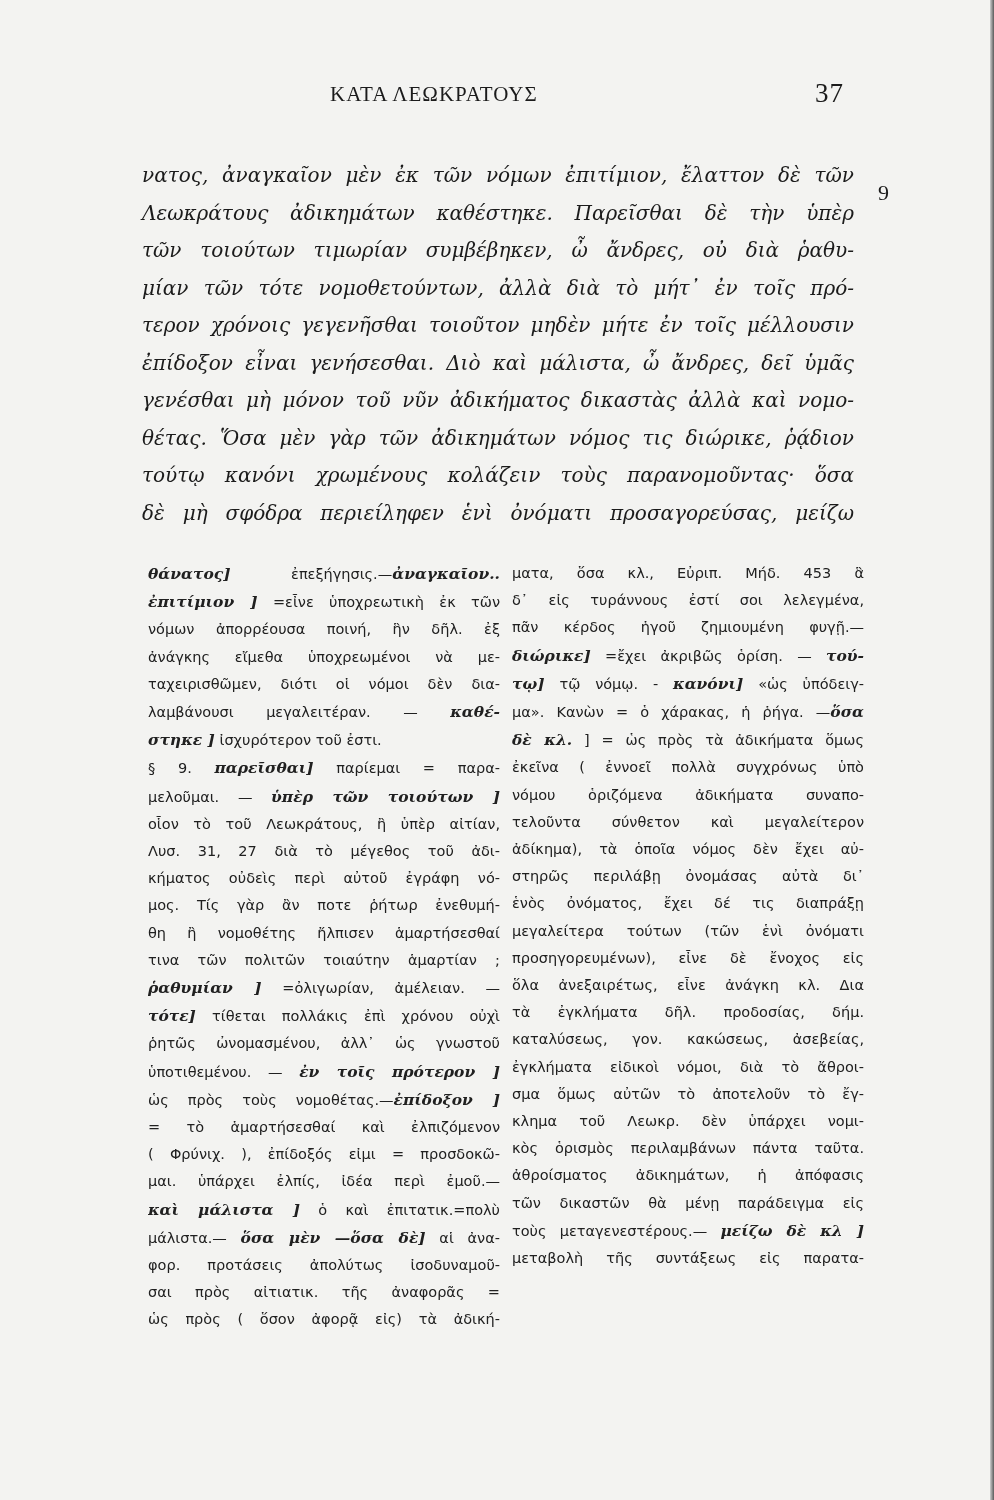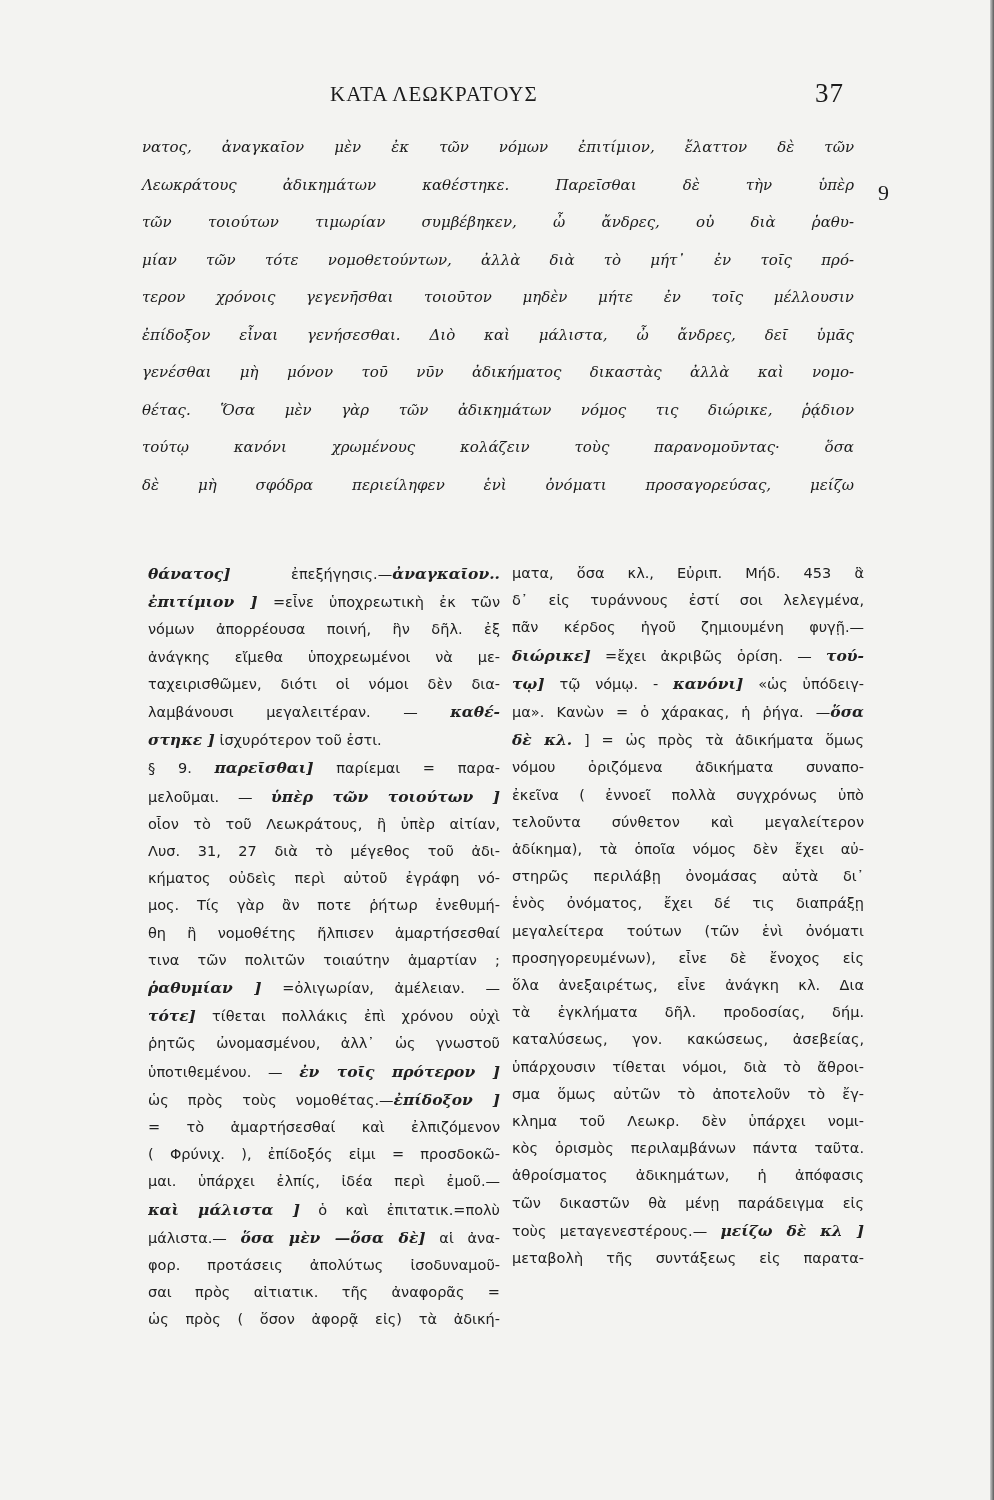--- a/index.html
+++ b/index.html
@@ -16,24 +16,24 @@
   .running-head {
     position: absolute; top: 82px; left: 0; width: 994px;
     text-align: center;
     font-family: "Liberation Serif", serif;
     font-size: 21px; letter-spacing: 1px;
   }
   .running-head .title { position: absolute; left: 330px; top: 0; }
   .running-head .pagenum { position: absolute; left: 815px; top: -4px; font-size: 27px; }
 
   .main-text {
-    position: absolute; top: 129px; left: 142px; width: 712px;
+    position: absolute; top: 157px; left: 142px; width: 712px;
     font-family: "DejaVu Serif", serif;
     font-style: italic;
-    font-size: 15px;
+    font-size: 20px;
     line-height: 37.5px;
   }
   .main-text .line { display: block; white-space: nowrap; text-align: justify; text-align-last: justify; }
   .margin-num {
     position: absolute; left: 878px; top: 180px;
     font-family: "Liberation Serif", serif; font-size: 22px;
   }
 
   .notes {
     position: absolute; top: 560px;
@@ -107,32 +107,32 @@
     <span class="line"><span>ὡς πρὸς ( ὅσον ἀφορᾷ εἰς) τὰ ἀδική-</span></span>
   </section>
 <section class="notes right" id="notes-right">
     <span class="line"><span>ματα, ὅσα κλ., Εὐριπ. Μήδ. 453 ἃ</span></span>
     <span class="line"><span>δ᾽ εἰς τυράννους ἐστί σοι λελεγμένα,</span></span>
     <span class="line"><span>πᾶν κέρδος ἡγοῦ ζημιουμένη φυγῇ.—</span></span>
     <span class="line"><span class="lemma">διώρικε]</span><span> =ἔχει ἀκριβῶς ὁρίση. — </span><span class="lemma">τού-</span></span>
     <span class="line"><span class="lemma">τῳ]</span><span> τῷ νόμῳ. - </span><span class="lemma">κανόνι]</span><span> «ὡς ὑπόδειγ-</span></span>
     <span class="line"><span>μα». Κανὼν = ὁ χάρακας, ἡ ῥήγα. —</span><span class="lemma">ὅσα</span></span>
     <span class="line"><span class="lemma">δὲ κλ.</span><span> ] = ὡς πρὸς τὰ ἀδικήματα ὅμως</span></span>
+    <span class="line"><span>ἐκεῖνα ( ἐννοεῖ πολλὰ συγχρόνως ὑπὸ</span></span>
     <span class="line"><span>νόμου ὁριζόμενα ἀδικήματα συναπο-</span></span>
-    <span class="line"><span>ἐκεῖνα ( ἐννοεῖ πολλὰ συγχρόνως ὑπὸ</span></span>
     <span class="line"><span>τελοῦντα σύνθετον καὶ μεγαλείτερον</span></span>
     <span class="line"><span>ἀδίκημα), τὰ ὁποῖα νόμος δὲν ἔχει αὐ-</span></span>
     <span class="line"><span>στηρῶς περιλάβῃ ὀνομάσας αὐτὰ δι᾽</span></span>
     <span class="line"><span>ἑνὸς ὀνόματος, ἔχει δέ τις διαπράξῃ</span></span>
     <span class="line"><span>μεγαλείτερα τούτων (τῶν ἑνὶ ὀνόματι</span></span>
     <span class="line"><span>προσηγορευμένων), εἶνε δὲ ἔνοχος εἰς</span></span>
     <span class="line"><span>ὅλα ἀνεξαιρέτως, εἶνε ἀνάγκη κλ. Δια</span></span>
     <span class="line"><span>τὰ ἐγκλήματα δῆλ. προδοσίας, δήμ.</span></span>
     <span class="line"><span>καταλύσεως, γον. κακώσεως, ἀσεβείας,</span></span>
-    <span class="line"><span>ὑπάρχουσιν τίθεται νόμοι, διὰ τὸ ἄθροι-</span></span>
+    <span class="line"><span>ἐγκλήματα εἰδικοὶ νόμοι, διὰ τὸ ἄθροι-</span></span>
     <span class="line"><span>σμα ὅμως αὐτῶν τὸ ἀποτελοῦν τὸ ἔγ-</span></span>
     <span class="line"><span>κλημα τοῦ Λεωκρ. δὲν ὑπάρχει νομι-</span></span>
     <span class="line"><span>κὸς ὁρισμὸς περιλαμβάνων πάντα ταῦτα.</span></span>
     <span class="line"><span>ἀθροίσματος ἀδικημάτων, ἡ ἀπόφασις</span></span>
     <span class="line"><span>τῶν δικαστῶν θὰ μένῃ παράδειγμα εἰς</span></span>
     <span class="line"><span>τοὺς μεταγενεστέρους.— </span><span class="lemma">μείζω δὲ κλ ]</span></span>
     <span class="line"><span>μεταβολὴ τῆς συντάξεως εἰς παρατα-</span></span>
   </section>
 
 </body></html>

